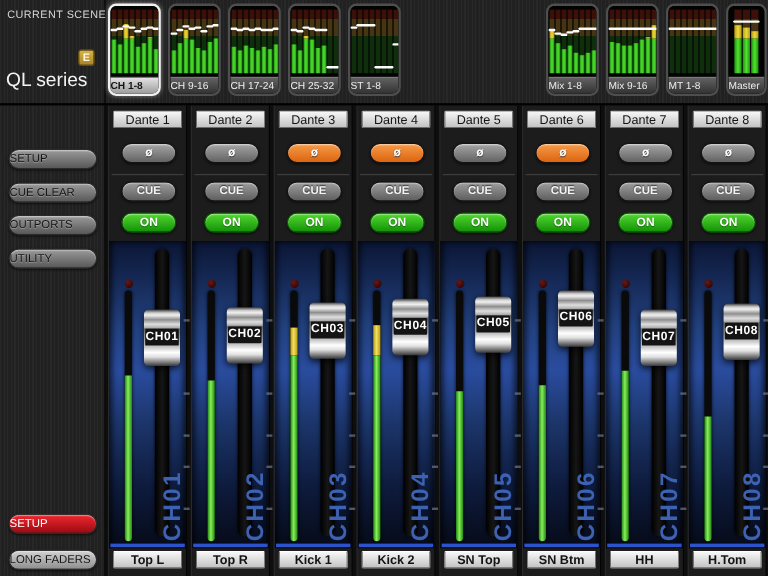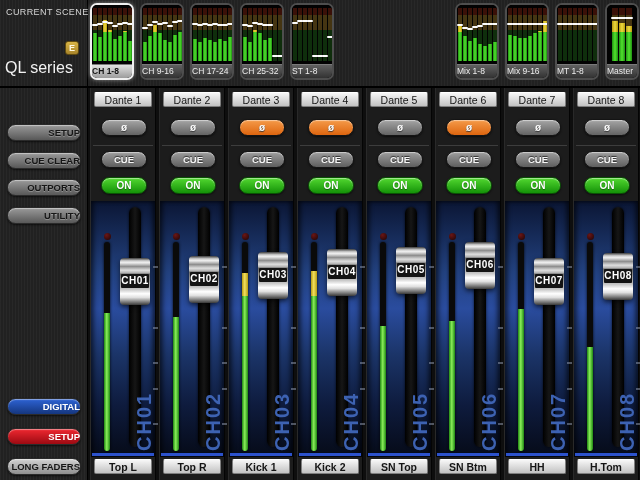--- a/index.html
+++ b/index.html
@@ -38,22 +38,22 @@
   .mblock.selected .mtab{background:linear-gradient(#e2e2e2,#9c9c9c);color:#141414;font-weight:bold;}
 
   .layer-btn{position:absolute;left:343px;width:100px;border-radius:5px;text-align:center;
     font-size:11px;font-weight:bold;box-sizing:border-box;cursor:default;}
   #layer-a{top:5px;height:22px;line-height:20px;background:linear-gradient(#ffffff,#c6c6c6);color:#222;border:1px solid #8a8a8a;}
   #layer-b{top:33px;height:20px;line-height:18px;background:linear-gradient(#474747,#222);color:#e6e6e6;
     border:1px solid #101010;border-top-color:#6e6e6e;}
 
   
   .sidebar{position:absolute;left:0;top:88px;width:88px;height:392px;border-right:1px solid #000;box-sizing:border-box;}
-  .side-btn{position:absolute;left:7px;width:74px;height:17px;border-radius:9px;text-align:right;line-height:16px;
-    font-size:9.5px;font-weight:bold;box-sizing:border-box;border:1px solid #2a2a2a;
+  .side-btn{position:absolute;left:7px;width:74px;height:17px;border-radius:9px;text-align:left;line-height:16px;
+    font-size:9.5px;font-weight:normal;box-sizing:border-box;border:1px solid #2a2a2a;
     box-shadow:inset 0 1px 1px rgba(255,255,255,.45),0 1px 2px rgba(0,0,0,.6);}
   .side-gray{background:linear-gradient(#9a9a9a,#585858);color:#161616;text-shadow:0 1px 0 rgba(255,255,255,.25);}
   .side-blue{background:linear-gradient(#2d63d4,var(--digital-blue,#15367e));color:#fff;}
   .side-red{background:linear-gradient(#ef2830,var(--gain-red,#9c0a12));color:#fff;}
   .side-light{background:linear-gradient(#d2d2d2,#8f8f8f);color:#161616;}
 
   
   .strips{position:absolute;left:88px;top:88px;width:552px;height:392px;background:#0e0e0e;
     display:flex;gap:3px;padding-left:2px;box-sizing:border-box;}
   .strip{position:relative;width:66px;height:392px;background:#1c1c1c;
@@ -421,21 +421,20 @@
           <div class="mtab">Master</div>
         </div>
       </div>
   </div>
 
   <div class="sidebar textured">
     <div class="side-btn side-gray" style="top:36px">SETUP</div>
     <div class="side-btn side-gray" style="top:64px">CUE CLEAR</div>
     <div class="side-btn side-gray" style="top:91px">OUTPORTS</div>
     <div class="side-btn side-gray" style="top:119px">UTILITY</div>
-    <div class="side-btn side-blue" style="top:310px">DIGITAL</div>
     <div class="side-btn side-red" style="top:340px">SETUP</div>
     <div class="side-btn side-light" style="top:370px">LONG FADERS</div>
   </div>
 
   <div id="strips" class="strips">
   <div class="strip">
     <div class="port-label">Dante 1</div>
     <div class="pill phase">ø</div>
     <div class="divider"></div>
     <div class="pill cue">CUE</div>

